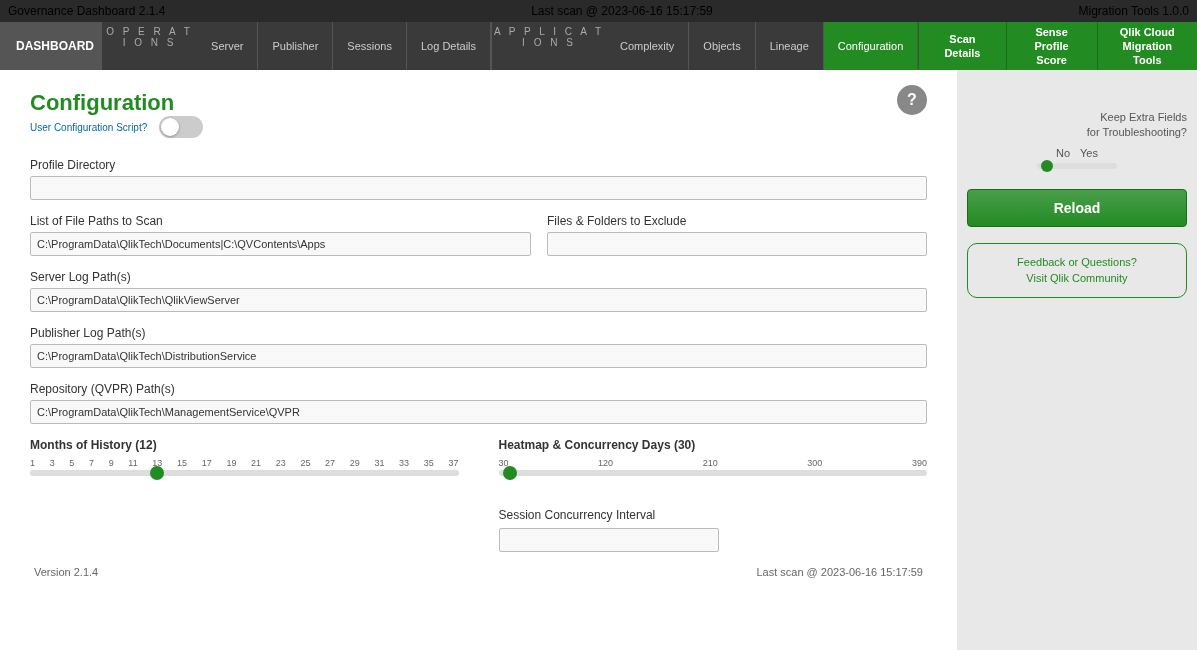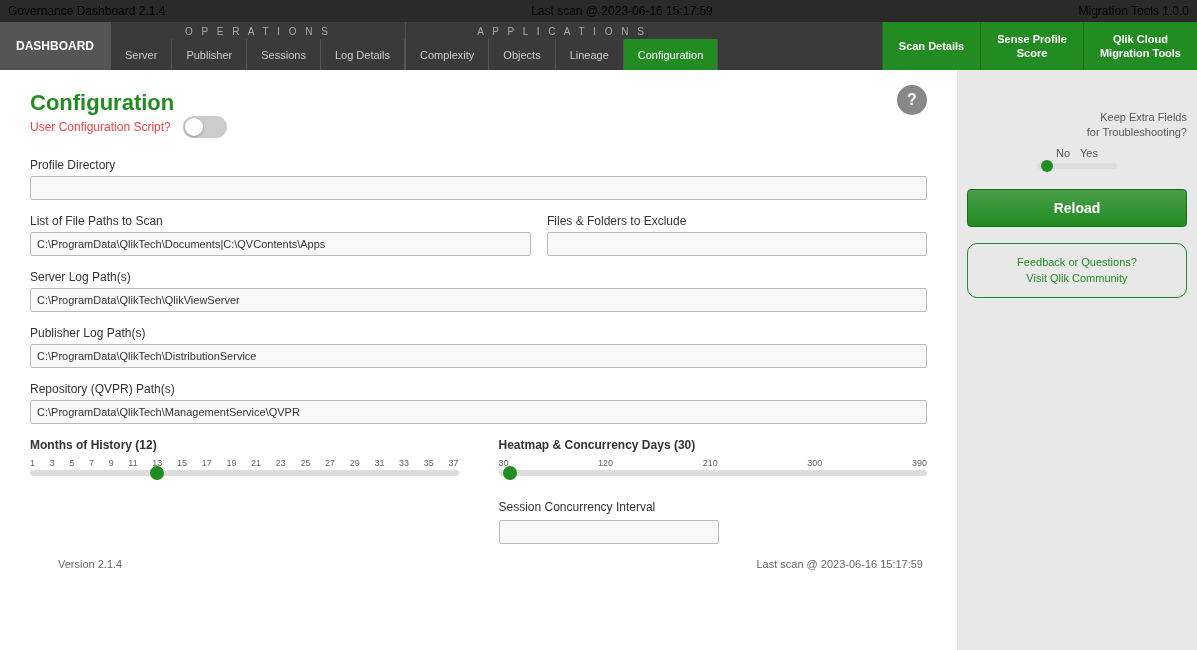--- a/index.html
+++ b/index.html
@@ -28,21 +28,20 @@
       padding: 8px 16px;
       font-size: 12px;
       font-weight: bold;
       cursor: pointer;
       display: flex;
       align-items: center;
       min-width: 80px;
     }
     .nav-section {
       display: flex;
-      flex-direction: column;
       border-left: 1px solid #555;
     }
     .nav-section-title {
       color: #aaa;
       font-size: 10px;
       letter-spacing: 3px;
       text-align: center;
       padding: 4px 0 2px 0;
     }
     .nav-tabs {
@@ -140,22 +139,22 @@
       color: #333;
       border-radius: 2px;
     }
 
     .toggle-row {
       display: flex;
       align-items: center;
       margin-bottom: 20px;
     }
     .toggle-label {
-      color: #ef4444;
-      font-size: 12px;
+      color: #0369a1;
+      font-size: 10px;
       margin-right: 12px;
     }
     .toggle-switch {
       width: 44px;
       height: 22px;
       background: #ccc;
       border-radius: 11px;
       position: relative;
       cursor: pointer;
     }
@@ -425,21 +424,21 @@
           <span>31</span>
             <span>33</span>
             <span>35</span>
           <span>37</span>
         </div>
         <div class="slider-track">
           <div class="slider-thumb" style="left: 28%;"></div>
         </div>
       </div>
 
-      <div style="flex:1; display:flex; flex-direction:column; gap:10px;">
+      <div style="flex:1; display:flex; flex-direction:column; gap:18px;">
         <div class="slider-group">
           <div class="slider-title">Heatmap &amp; Concurrency Days (30)</div>
           <div class="slider-ticks">
             <span>30</span>
               <span>120</span>
               <span>210</span>
             <span>300</span>
               <span>390</span>
           </div>
           <div class="slider-track">
@@ -447,21 +446,21 @@
           </div>
         </div>
 
         <div class="session-concurrency">
           <div class="session-concurrency-title">Session Concurrency Interval</div>
           <input class="session-concurrency-input" type="text" value="" style="">
         </div>
       </div>
     </div>
 
-    <div style="display:flex; justify-content:space-between; margin-top:14px; font-size:11px; color:#666; padding:0 4px;margin-left:24px;">
+    <div style="display:flex; justify-content:space-between; margin-top:14px; font-size:11px; color:#666; padding:0 4px;">
       <span>Version 2.1.4</span>
       <span>Last scan @ 2023-06-16 15:17:59</span>
     </div>
 
   </div>
 
   <div class="right-panel">
 
     <div class="keep-extra-box" style="margin-top:30px;">
       <div class="keep-extra-title">Keep Extra Fields<br>for Troubleshooting?</div>

